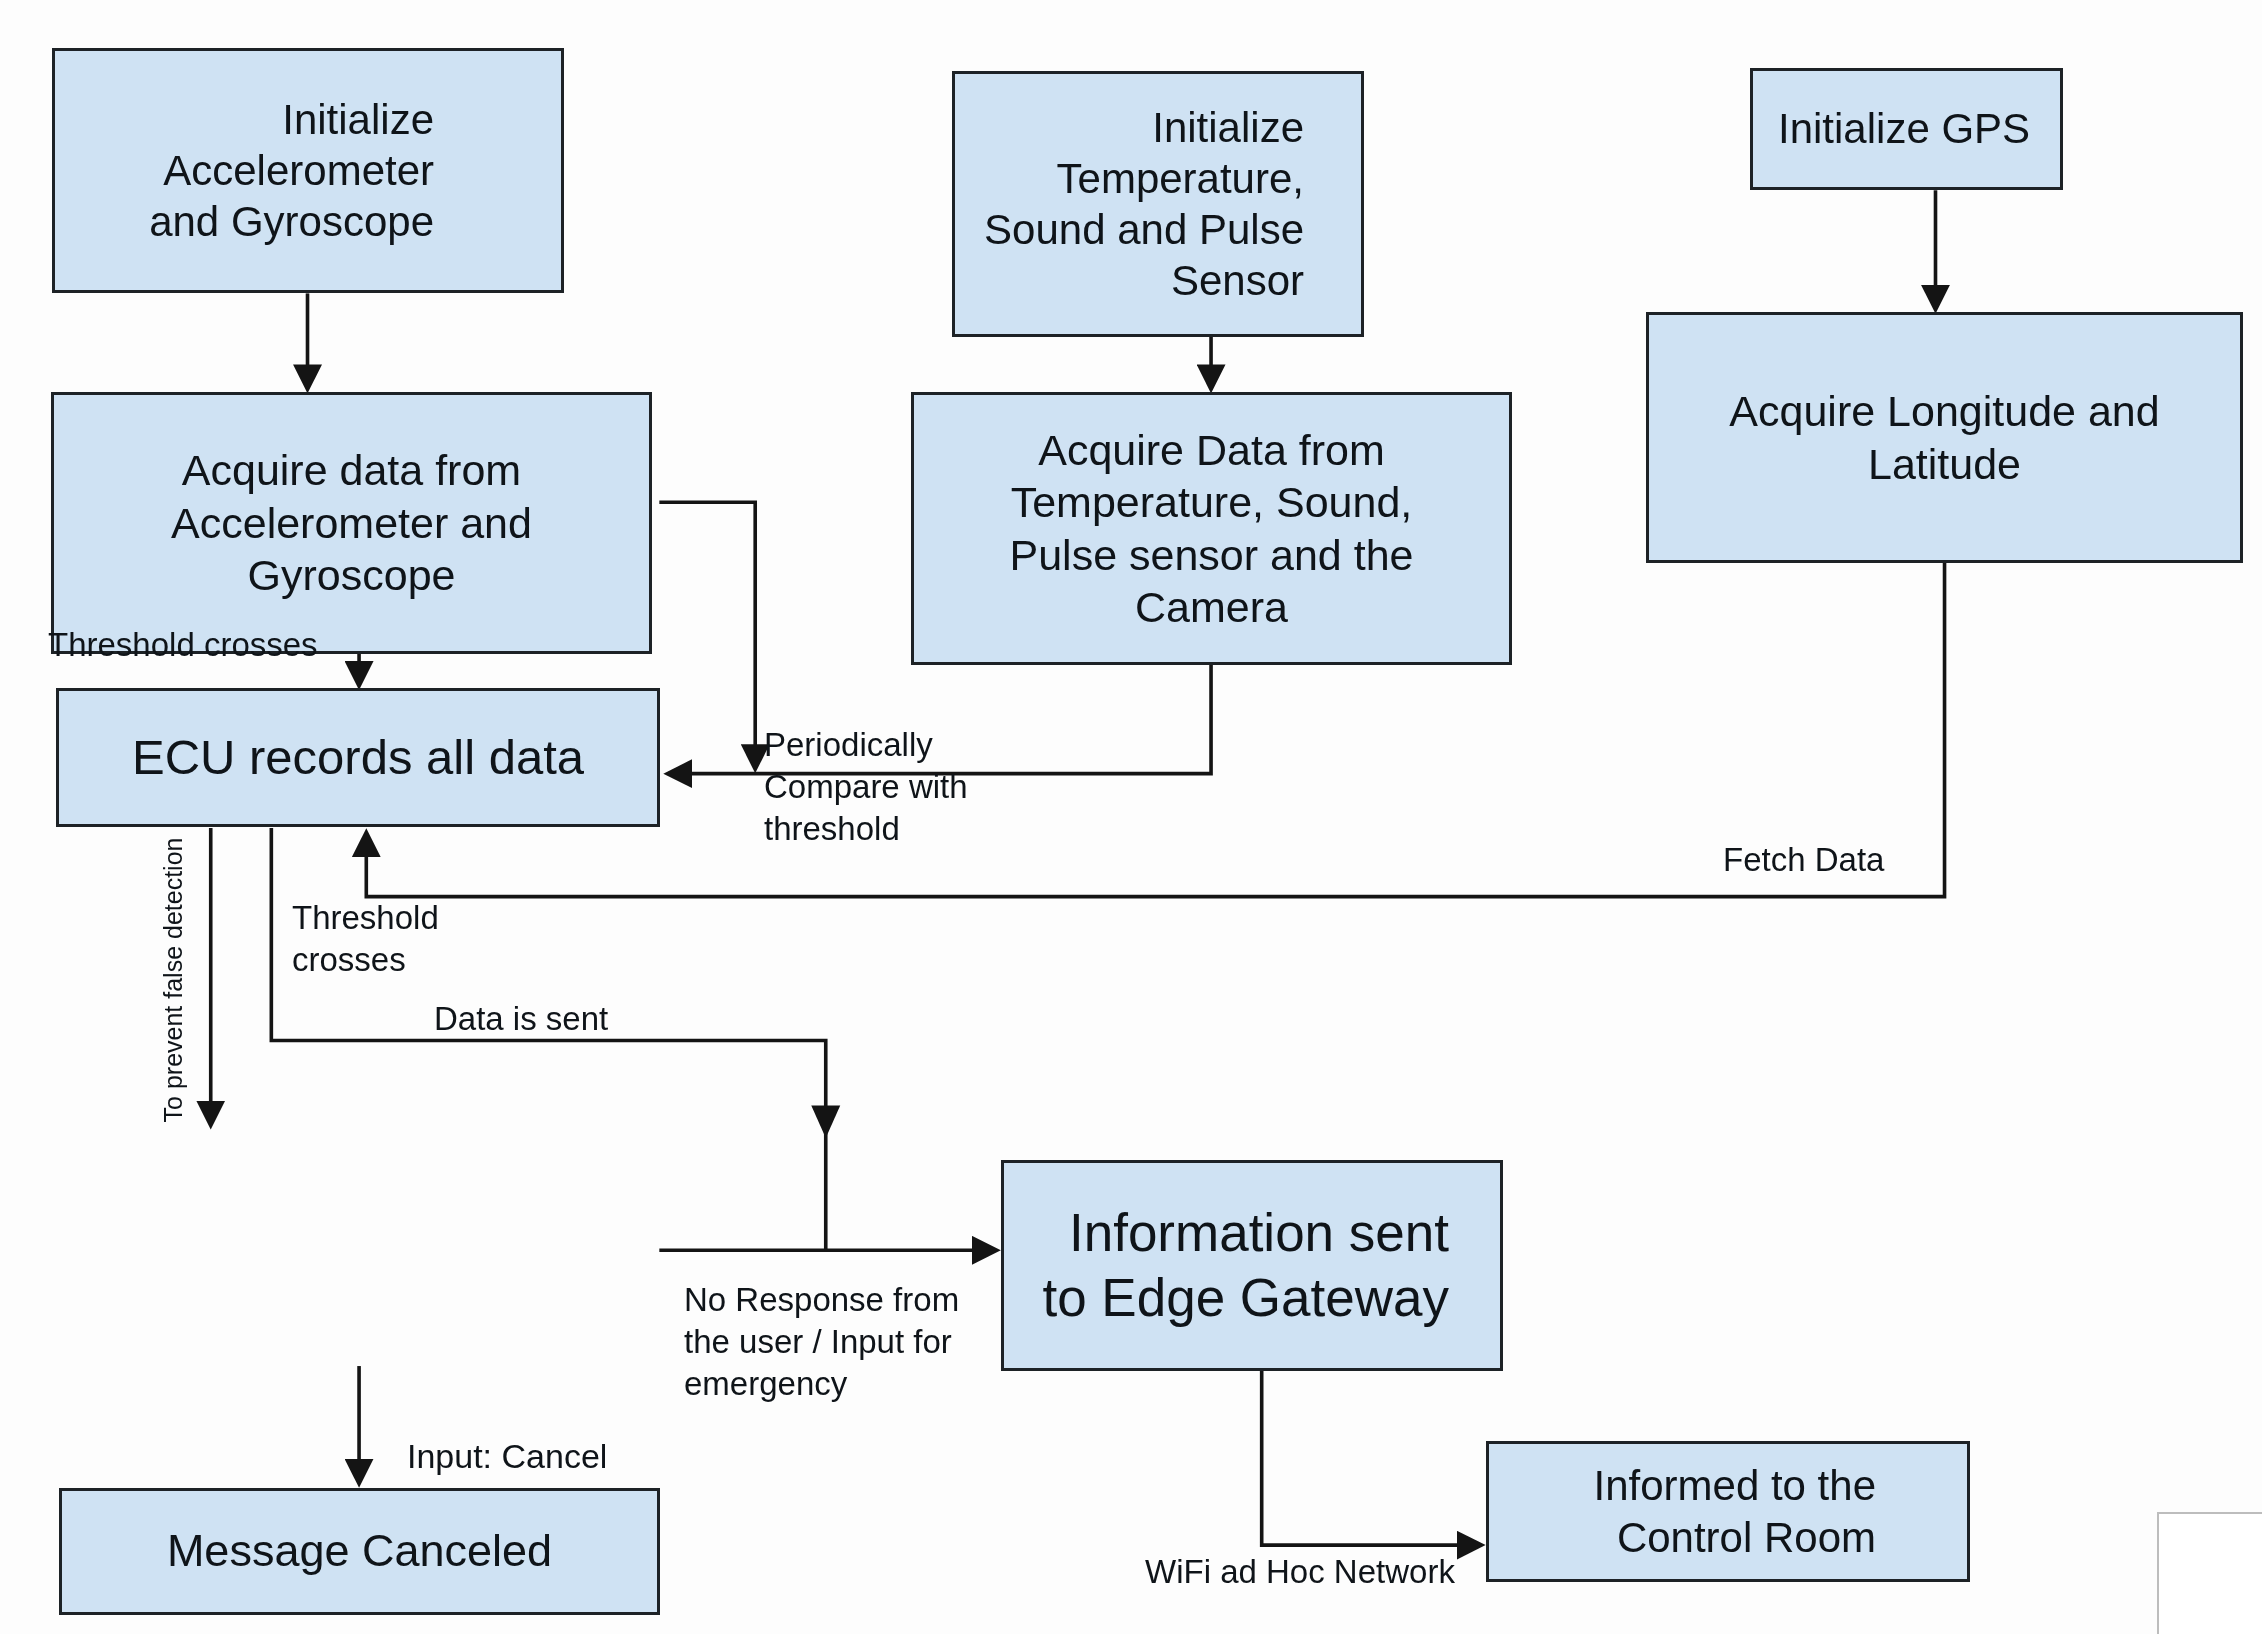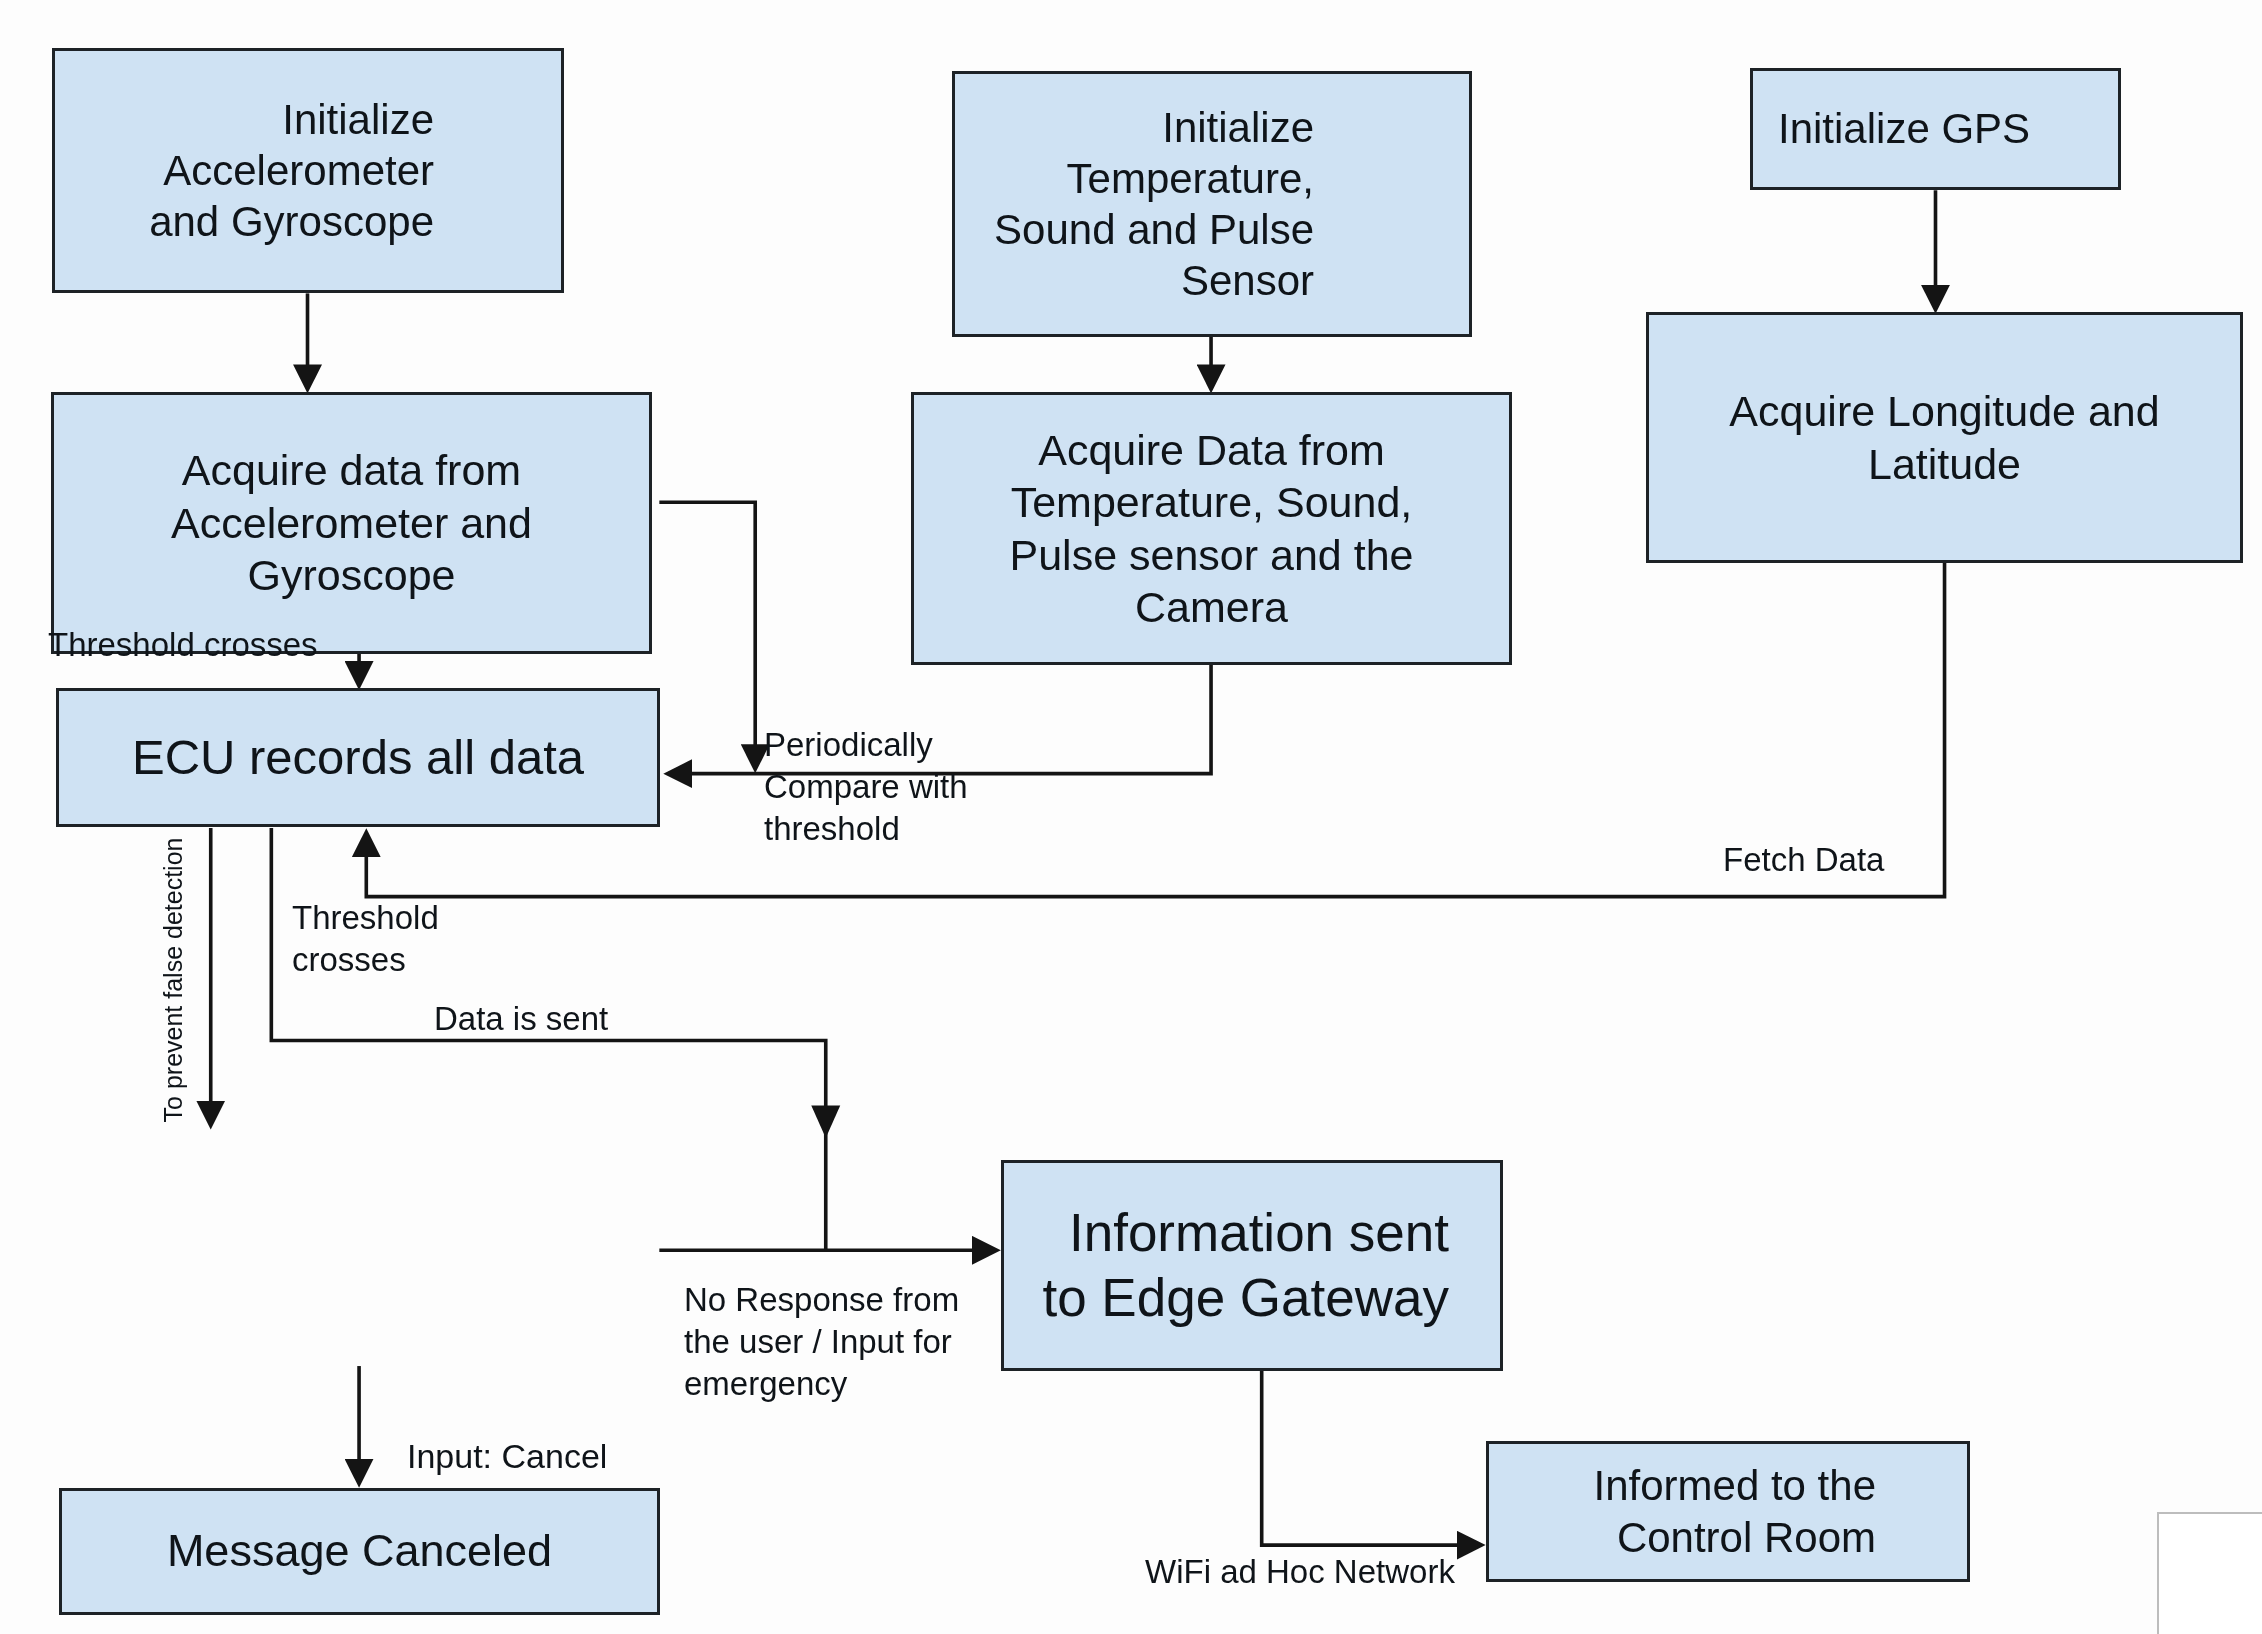--- a/index.html
+++ b/index.html
@@ -87,33 +87,33 @@
 
   <div class="node center" style="left:56px;top:688px;width:604px;height:139px;font-size:49px;">
     <span class="txt">ECU records all data</span>
   </div>
 
 
   <div class="node center" style="left:59px;top:1488px;width:601px;height:127px;font-size:45px;">
     <span class="txt">Message Canceled</span>
   </div>
 
-  <div class="node left" style="left:952px;top:71px;width:520px;height:266px;padding-left:33px;">
+  <div class="node left" style="left:952px;top:71px;width:412px;height:266px;padding-left:23px;">
     <span class="txt" style="width:326px;">Initialize Temperature, Sound and Pulse Sensor</span>
   </div>
 
   <div class="node center" style="left:911px;top:392px;width:601px;height:273px;font-size:43px;">
     <span class="txt" style="width:461px;">Acquire Data from Temperature, Sound, Pulse sensor and the Camera</span>
   </div>
 
   <div class="node left" style="left:1001px;top:1160px;width:502px;height:211px;font-size:53px;padding-left:38px;">
     <span class="txt" style="width:407px;">Information sent to Edge Gateway</span>
   </div>
 
-  <div class="node left" style="left:1750px;top:68px;width:371px;height:122px;padding-left:25px;">
+  <div class="node left" style="left:1750px;top:68px;width:313px;height:122px;padding-left:25px;">
     <span class="txt">Initialize GPS</span>
   </div>
 
   <div class="node center" style="left:1646px;top:312px;width:597px;height:251px;font-size:43px;">
     <span class="txt" style="width:507px;">Acquire Longitude and Latitude</span>
   </div>
 
   <div class="node left" style="left:1486px;top:1441px;width:484px;height:141px;padding-left:34px;">
     <span class="txt" style="width:353px;">Informed to the Control Room</span>
   </div>

